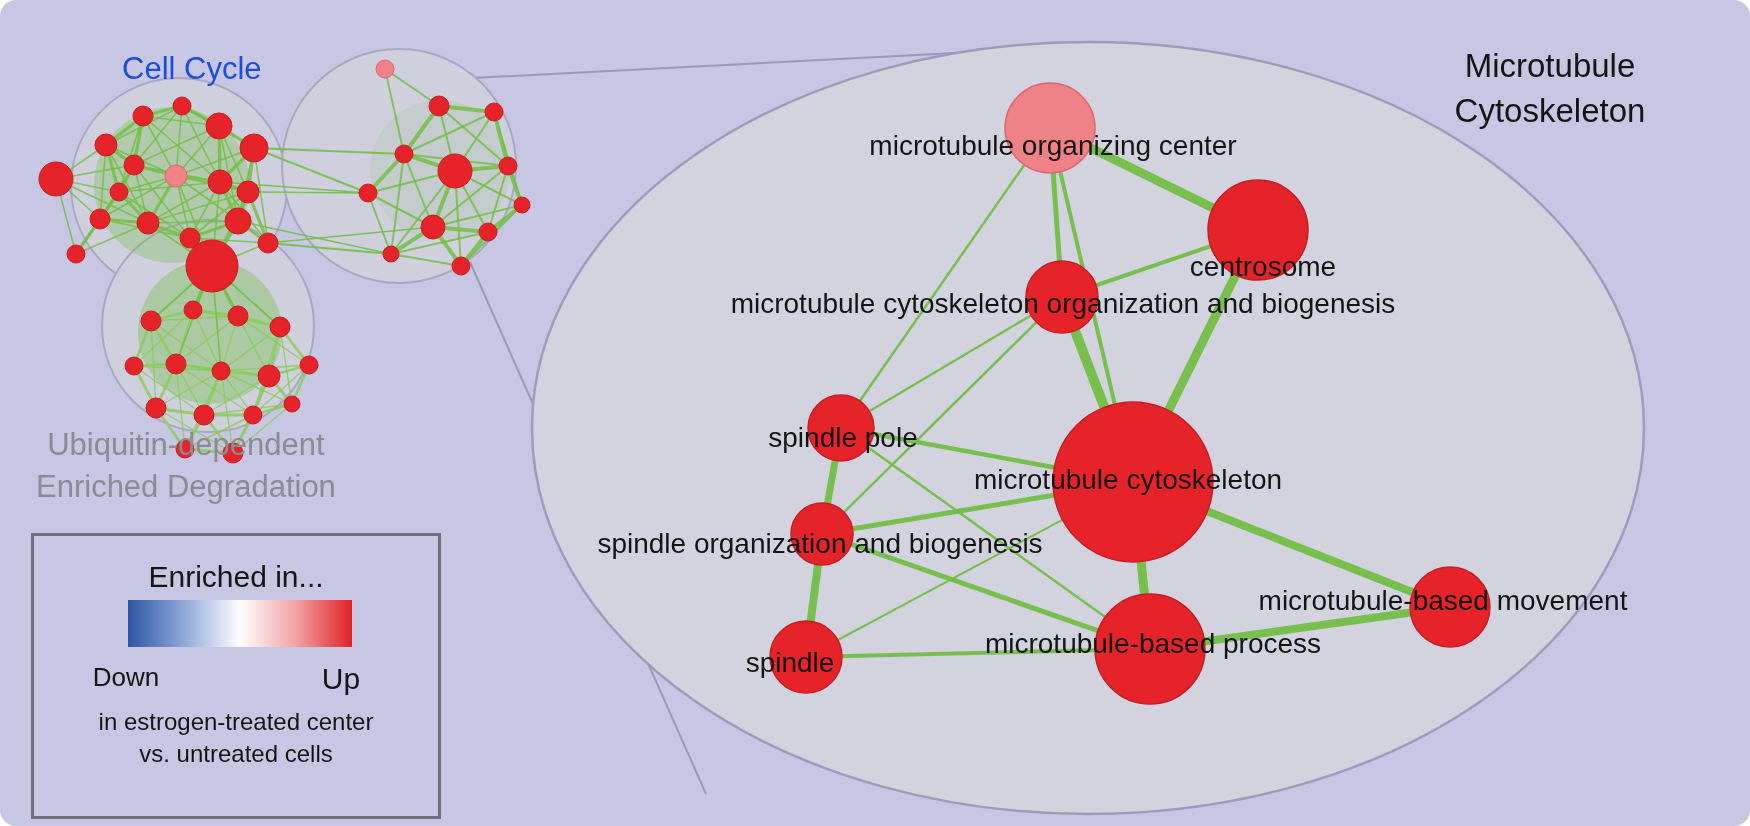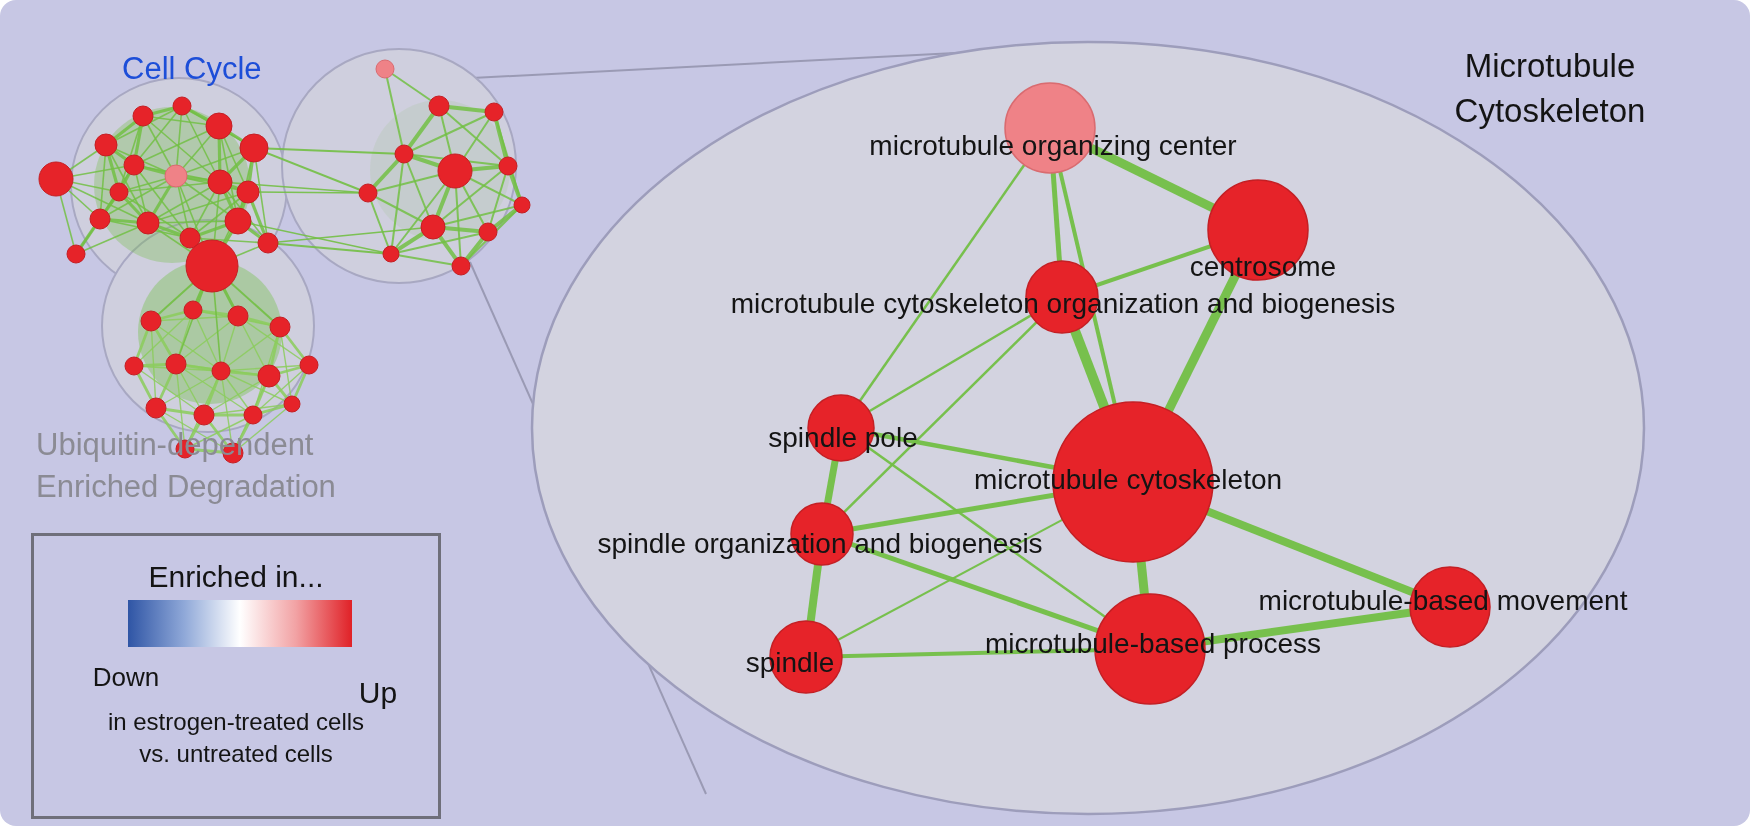--- a/index.html
+++ b/index.html
@@ -18,21 +18,21 @@
     position:absolute;left:1416px;top:44px;width:268px;
     text-align:center;font-size:33px;line-height:1.35;color:#141414;
   }
   .legend{
     position:absolute;left:31px;top:533px;width:410px;height:286px;
     border:3px solid #6f6f7a;box-sizing:border-box;
   }
   .legend-title{position:absolute;left:0;right:0;top:24px;text-align:center;font-size:30px;}
   .gradient-bar{position:absolute;left:94px;top:64px;width:224px;height:47px;}
   .legend-down{position:absolute;left:92px;top:126px;transform:translateX(-50%);font-size:26px;}
-  .legend-up{position:absolute;left:307px;top:140px;transform:translateX(-50%);font-size:30px;margin-left:37px;}
+  .legend-up{position:absolute;left:307px;top:126px;transform:translateX(-50%);font-size:30px;}
   .legend-cap1{position:absolute;left:0;right:0;top:172px;text-align:center;font-size:24px;}
   .legend-cap2{position:absolute;left:0;right:0;top:204px;text-align:center;font-size:24px;}
 </style>
 </head>
 <body>
 
 <div id="canvas" style="background: rgb(199, 199, 228);">
 
   <svg id="net" width="1750" height="826" viewBox="0 0 1750 826">
       <line x1="472" y1="78" x2="1090" y2="46" stroke="#9a9ab4" stroke-width="2"></line>
@@ -309,32 +309,32 @@
       <text x="843" y="437" text-anchor="middle" dominant-baseline="central" font-size="28" fill="#141414">spindle pole</text>
       <text x="1128" y="479" text-anchor="middle" dominant-baseline="central" font-size="28" fill="#141414">microtubule cytoskeleton</text>
       <text x="820" y="543" text-anchor="middle" dominant-baseline="central" font-size="28" fill="#141414">spindle organization and biogenesis</text>
       <text x="790" y="662" text-anchor="middle" dominant-baseline="central" font-size="28" fill="#141414">spindle</text>
       <text x="1153" y="643" text-anchor="middle" dominant-baseline="central" font-size="28" fill="#141414">microtubule-based process</text>
       <text x="1443" y="600" text-anchor="middle" dominant-baseline="central" font-size="28" fill="#141414">microtubule-based movement</text>
     </svg>
 
   <div class="gray-label lbl-cell-cycle" style="color: #1d4ed8;">Cell Cycle</div>
 
-  <div class="gray-label lbl-ubiquitin" style="color: rgb(139, 139, 148);">
+  <div class="gray-label lbl-ubiquitin" style="color: rgb(139, 139, 148); text-align: center;">
     <div>Ubiquitin-dependent</div>
     <div>Enriched Degradation</div>
   </div>
 
   <div class="main-title">
     <div>Microtubule</div>
     <div>Cytoskeleton</div>
   </div>
 
   <div class="legend" style="border-color: rgb(111, 111, 122);">
     <div class="legend-title">Enriched in...</div>
     <div class="gradient-bar" id="gradient-bar" style="background: linear-gradient(90deg, rgb(47, 85, 165) 0%, rgb(143, 168, 216) 25%, rgb(255, 255, 255) 50%, rgb(242, 162, 164) 75%, rgb(224, 33, 39) 100%);"></div>
     <div class="legend-down">Down</div>
     <div class="legend-up">Up</div>
-    <div class="legend-cap1">in estrogen-treated cells</div>
+    <div class="legend-cap1">in estrogen-treated center</div>
     <div class="legend-cap2">vs. untreated cells</div>
   </div>
 
 </div>
 
 </body></html>

